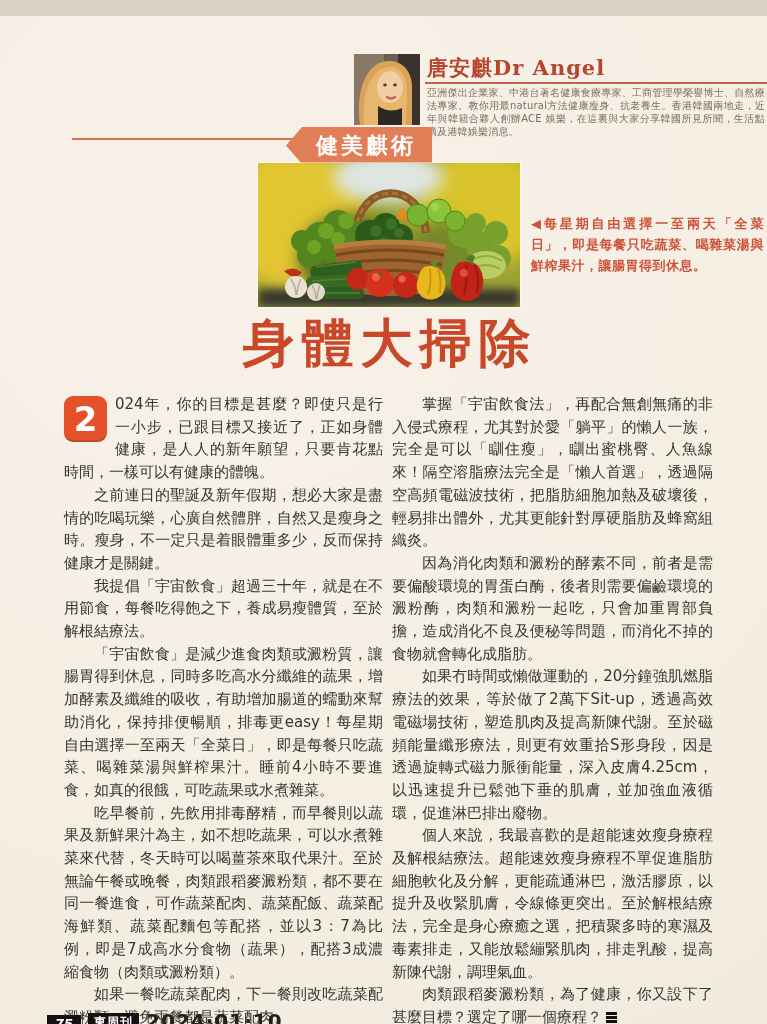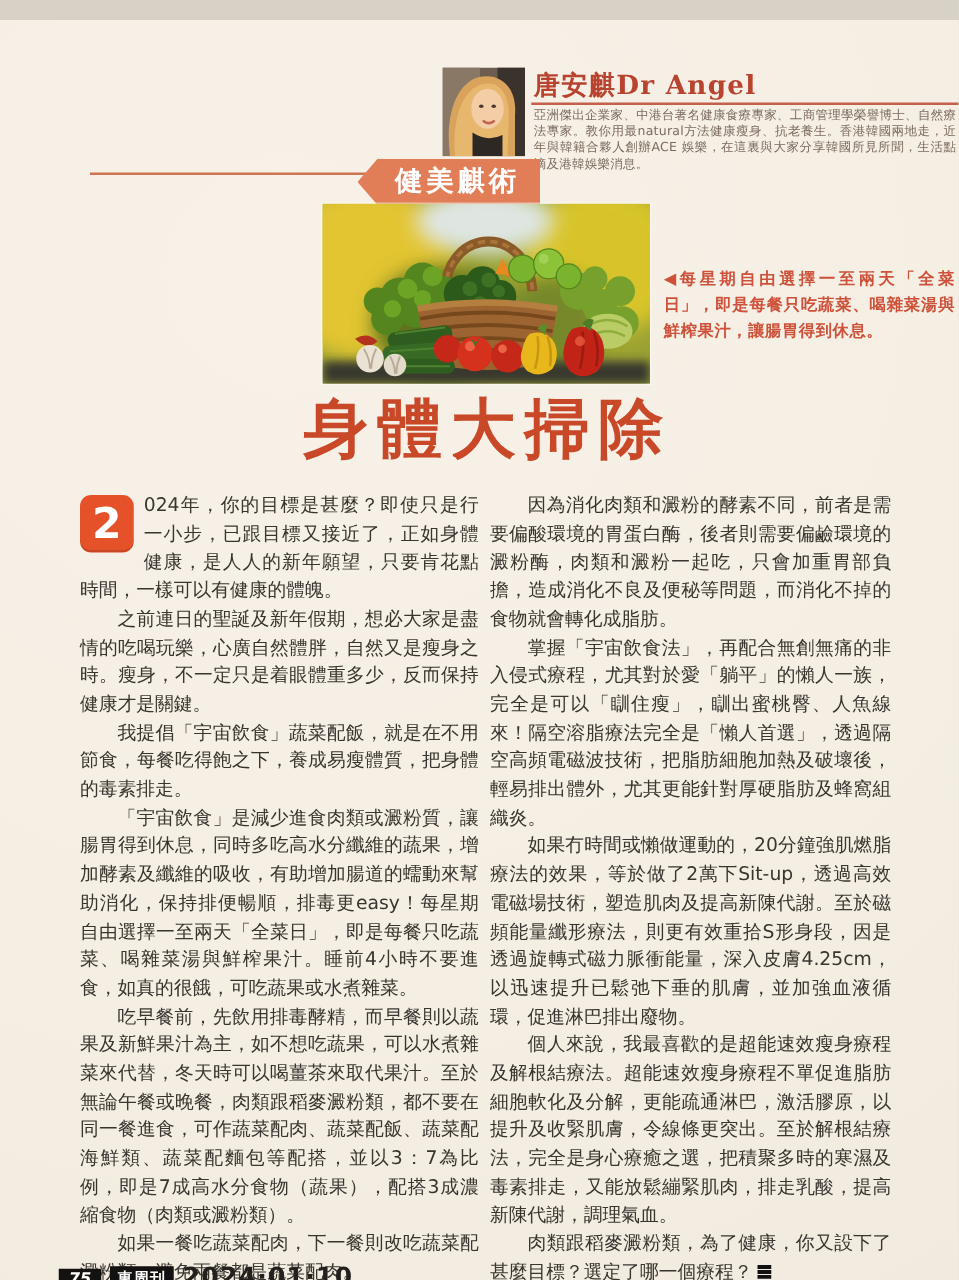--- a/index.html
+++ b/index.html
@@ -181,29 +181,29 @@
     <path d="M208,96 q4,-6 9,-3 l-3,9 Z" fill="#4e7d26"></path>
   </svg>
 
   <div class="photo-caption">◀每星期自由選擇一至兩天「全菜日」，即是每餐只吃蔬菜、喝雜菜湯與鮮榨果汁，讓腸胃得到休息。</div>
 
   <div class="article-title">身體大掃除</div>
 
   <div class="col col-left">
     <p class="first"><span class="dropcap">2</span><span>024年，你的目標是甚麼？即使只是行一小步，已跟目標又接近了，正如身體健康，是人人的新年願望，只要肯花點時間，一樣可以有健康的體魄。</span></p>
     <p>之前連日的聖誕及新年假期，想必大家是盡情的吃喝玩樂，心廣自然體胖，自然又是瘦身之時。瘦身，不一定只是着眼體重多少，反而保持健康才是關鍵。</p>
-    <p>我提倡「宇宙飲食」蔬菜配飯，就是在不用節食，每餐吃得飽之下，養成易瘦體質，把身體的毒素排走。</p>
+    <p>我提倡「宇宙飲食」超過三十年，就是在不用節食，每餐吃得飽之下，養成易瘦體質，至於解根結療法。</p>
     <p>「宇宙飲食」是減少進食肉類或澱粉質，讓腸胃得到休息，同時多吃高水分纖維的蔬果，增加酵素及纖維的吸收，有助增加腸道的蠕動來幫助消化，保持排便暢順，排毒更easy！每星期自由選擇一至兩天「全菜日」，即是每餐只吃蔬菜、喝雜菜湯與鮮榨果汁。睡前4小時不要進食，如真的很餓，可吃蔬果或水煮雜菜。</p>
     <p>吃早餐前，先飲用排毒酵精，而早餐則以蔬果及新鮮果汁為主，如不想吃蔬果，可以水煮雜菜來代替，冬天時可以喝薑茶來取代果汁。至於無論午餐或晚餐，肉類跟稻麥澱粉類，都不要在同一餐進食，可作蔬菜配肉、蔬菜配飯、蔬菜配海鮮類、蔬菜配麵包等配搭，並以3：7為比例，即是7成高水分食物（蔬果），配搭3成濃縮食物（肉類或澱粉類）。</p>
     <p>如果一餐吃蔬菜配肉，下一餐則改吃蔬菜配澱粉類，避免兩餐都是蔬菜配肉。</p>
   </div>
 
   <div class="col col-right">
+    <p>掌握「宇宙飲食法」，再配合無創無痛的非入侵式療程，尤其對於愛「躺平」的懶人一族，完全是可以「瞓住瘦」，瞓出蜜桃臀、人魚線來！隔空溶脂療法完全是「懶人首選」，透過隔空高頻電磁波技術，把脂肪細胞加熱及破壞後，輕易排出體外，尤其更能針對厚硬脂肪及蜂窩組織炎。</p>
     <p>因為消化肉類和澱粉的酵素不同，前者是需要偏酸環境的胃蛋白酶，後者則需要偏鹼環境的澱粉酶，肉類和澱粉一起吃，只會加重胃部負擔，造成消化不良及便秘等問題，而消化不掉的食物就會轉化成脂肪。</p>
-    <p>掌握「宇宙飲食法」，再配合無創無痛的非入侵式療程，尤其對於愛「躺平」的懶人一族，完全是可以「瞓住瘦」，瞓出蜜桃臀、人魚線來！隔空溶脂療法完全是「懶人首選」，透過隔空高頻電磁波技術，把脂肪細胞加熱及破壞後，輕易排出體外，尤其更能針對厚硬脂肪及蜂窩組織炎。</p>
     <p>如果冇時間或懶做運動的，20分鐘強肌燃脂療法的效果，等於做了2萬下Sit-up，透過高效電磁場技術，塑造肌肉及提高新陳代謝。至於磁頻能量纖形療法，則更有效重拾S形身段，因是透過旋轉式磁力脈衝能量，深入皮膚4.25cm，以迅速提升已鬆弛下垂的肌膚，並加強血液循環，促進淋巴排出廢物。</p>
     <p>個人來說，我最喜歡的是超能速效瘦身療程及解根結療法。超能速效瘦身療程不單促進脂肪細胞軟化及分解，更能疏通淋巴，激活膠原，以提升及收緊肌膚，令線條更突出。至於解根結療法，完全是身心療癒之選，把積聚多時的寒濕及毒素排走，又能放鬆繃緊肌肉，排走乳酸，提高新陳代謝，調理氣血。</p>
     <p><span>肉類跟稻麥澱粉類，為了健康，你又設下了甚麼目標？選定了哪一個療程？</span><span class="endmark"></span></p>
   </div>
 
   <div class="footer">
     <span class="pg">75</span>
     <span class="mag">東周刊</span>
     <span class="date">2024·01·10</span>
   </div>

